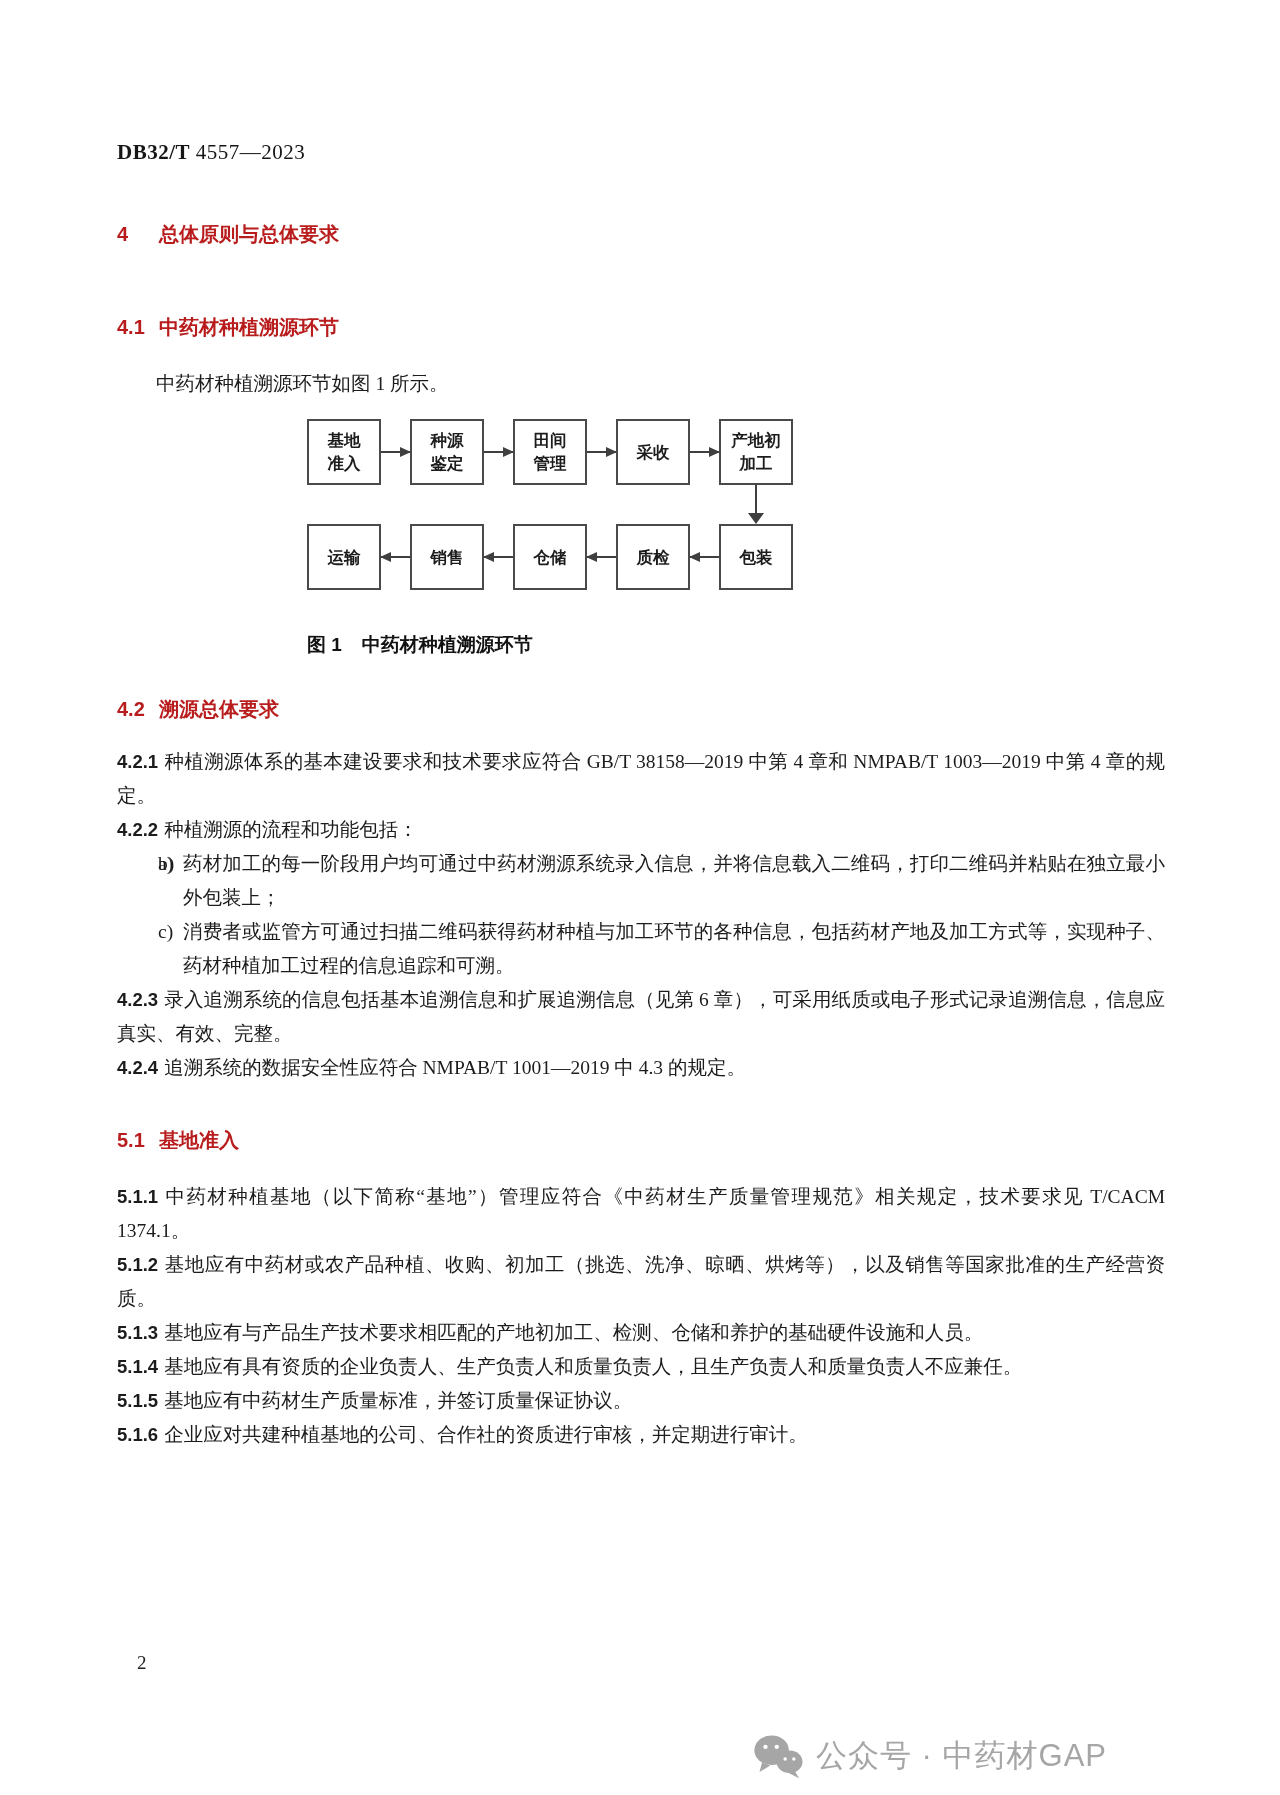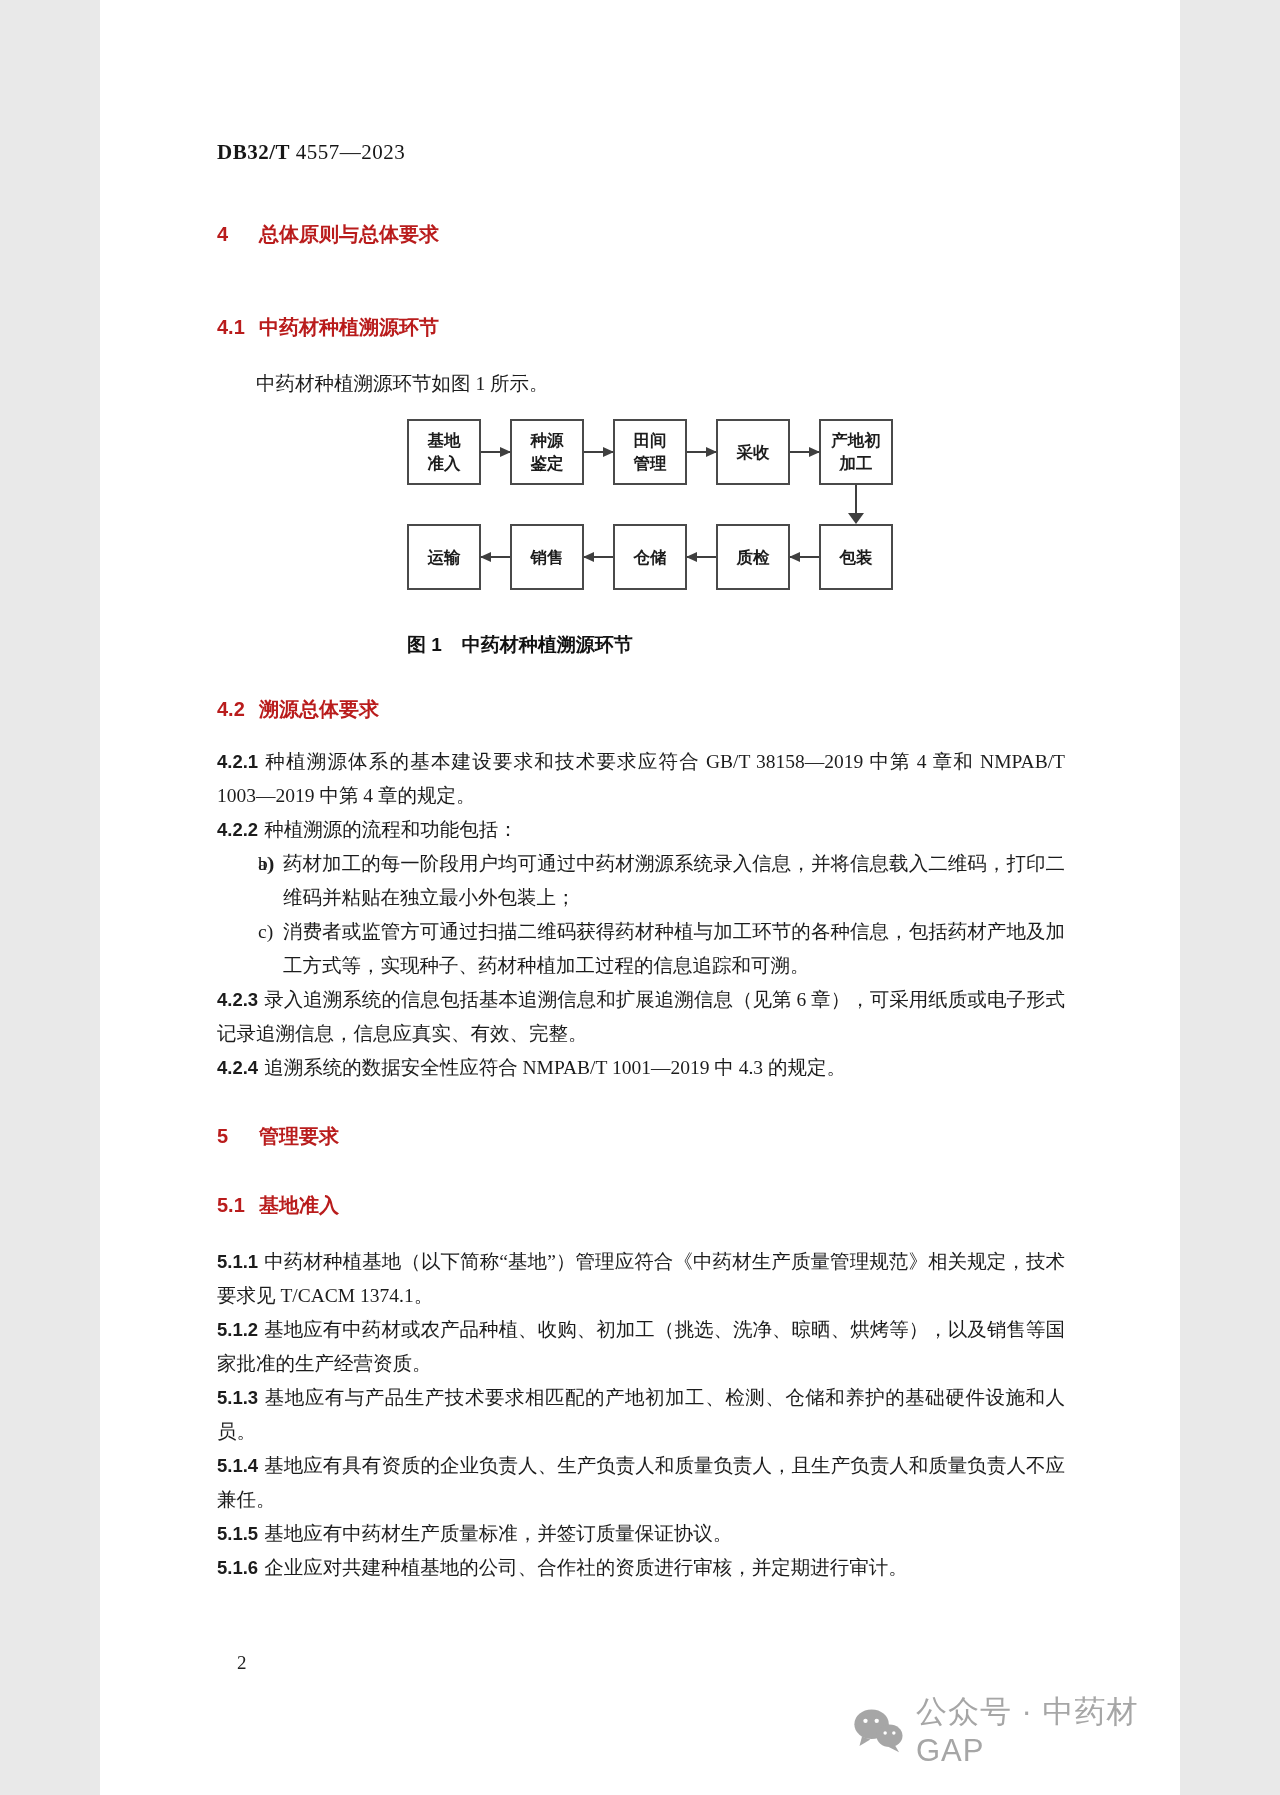--- a/index.html
+++ b/index.html
@@ -1,19 +1,19 @@
 <!DOCTYPE html>
 <html><head>
 <meta charset="utf-8">
 <style>
   * { margin:0; padding:0; box-sizing:border-box; }
   html,body { background:#e9e9e9; }
   .page {
     position:relative;
-    width:1080px; height:1795px;
+    width:1280px; height:1795px;
     margin:0 auto;
     background:#ffffff;
     color:#1c1c1c;
     font-family:"Liberation Serif","DejaVu Serif",serif;
     overflow:hidden;
   }
   .content { padding:140px 115px 0 117px; }
 
   .doc-number { font-size:21px; letter-spacing:.5px; color:#161616; }
   .doc-number .bold { font-weight:bold; }
@@ -70,21 +70,21 @@
   }
   .fig-caption {
     margin-top:42px; margin-left:190px; width:486px; 
     font-family:"Liberation Sans","DejaVu Sans",sans-serif; font-weight:bold; font-size:19px; color:#121212;
   }
   .fig-caption .cap-label { margin-right:20px; }
 
   
   .page-number { position:absolute; left:137px; top:1652px; font-size:19px; color:#222; }
   .watermark {
-    position:absolute; left:752px; bottom:26px;
+    position:absolute; left:752px; bottom:16px;
     display:flex; align-items:center; gap:12px;
     color:#a6a6a6; font-family:"Liberation Sans","DejaVu Sans",sans-serif;
     font-size:31px; letter-spacing:1px;
   }
   .watermark svg { display:block; }
 </style>
 </head>
 <body>
 
 <div class="page">
@@ -159,21 +159,20 @@
     <p class="para clause mt22"><span class="clause-num">4.2.1</span><span>种植溯源体系的基本建设要求和技术要求应符合 GB/T 38158—2019 中第 4 章和 NMPAB/T 1003—2019 中第 4 章的规定。</span></p>
     <p class="para clause"><span class="clause-num">4.2.2</span><span>种植溯源的流程和功能包括：</span></p>
 
     <div class="list-item"><span class="marker">a)</span></div>
     <div class="list-item"><span class="marker">b)</span><span>药材加工的每一阶段用户均可通过中药材溯源系统录入信息，并将信息载入二维码，打印二维码并粘贴在独立最小外包装上；</span></div>
     <div class="list-item"><span class="marker">c)</span><span>消费者或监管方可通过扫描二维码获得药材种植与加工环节的各种信息，包括药材产地及加工方式等，实现种子、药材种植加工过程的信息追踪和可溯。</span></div>
 
     <p class="para clause"><span class="clause-num">4.2.3</span><span>录入追溯系统的信息包括基本追溯信息和扩展追溯信息（见第 6 章），可采用纸质或电子形式记录追溯信息，信息应真实、有效、完整。</span></p>
     <p class="para clause"><span class="clause-num">4.2.4</span><span>追溯系统的数据安全性应符合 NMPAB/T 1001—2019 中 4.3 的规定。</span></p>
 
-    <div class="heading h-s5"><span class="h-num">5</span><span>管理要求</span></div>
 
     <div class="heading h-s5-1"><span class="h-num">5.1</span><span>基地准入</span></div>
 
     <p class="para clause mt26"><span class="clause-num">5.1.1</span><span>中药材种植基地（以下简称“基地”）管理应符合《中药材生产质量管理规范》相关规定，技术要求见 T/CACM 1374.1。</span></p>
     <p class="para clause"><span class="clause-num">5.1.2</span><span>基地应有中药材或农产品种植、收购、初加工（挑选、洗净、晾晒、烘烤等），以及销售等国家批准的生产经营资质。</span></p>
     <p class="para clause"><span class="clause-num">5.1.3</span><span>基地应有与产品生产技术要求相匹配的产地初加工、检测、仓储和养护的基础硬件设施和人员。</span></p>
     <p class="para clause"><span class="clause-num">5.1.4</span><span>基地应有具有资质的企业负责人、生产负责人和质量负责人，且生产负责人和质量负责人不应兼任。</span></p>
     <p class="para clause"><span class="clause-num">5.1.5</span><span>基地应有中药材生产质量标准，并签订质量保证协议。</span></p>
     <p class="para clause"><span class="clause-num">5.1.6</span><span>企业应对共建种植基地的公司、合作社的资质进行审核，并定期进行审计。</span></p>
 

